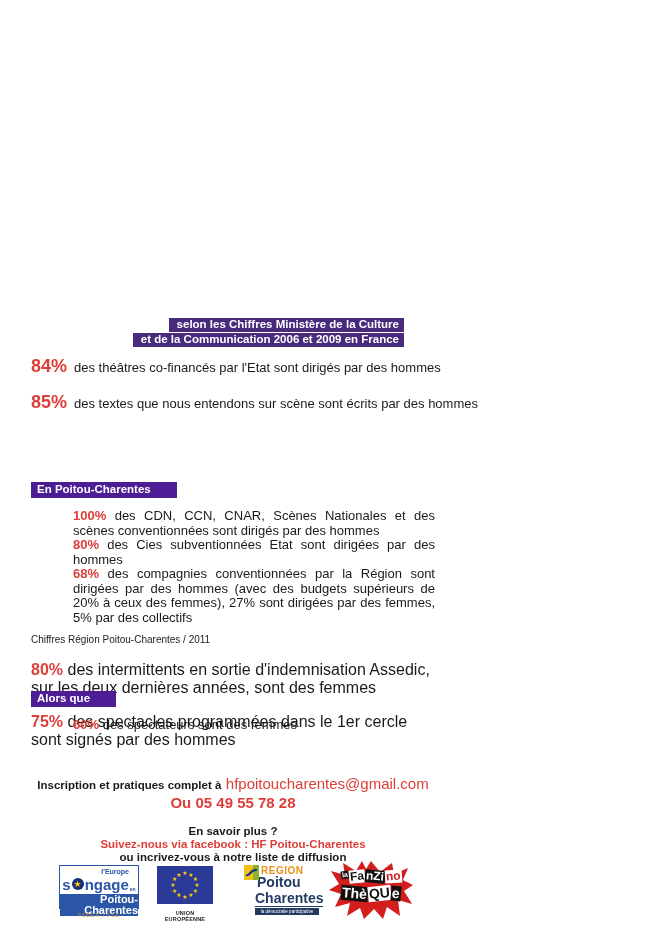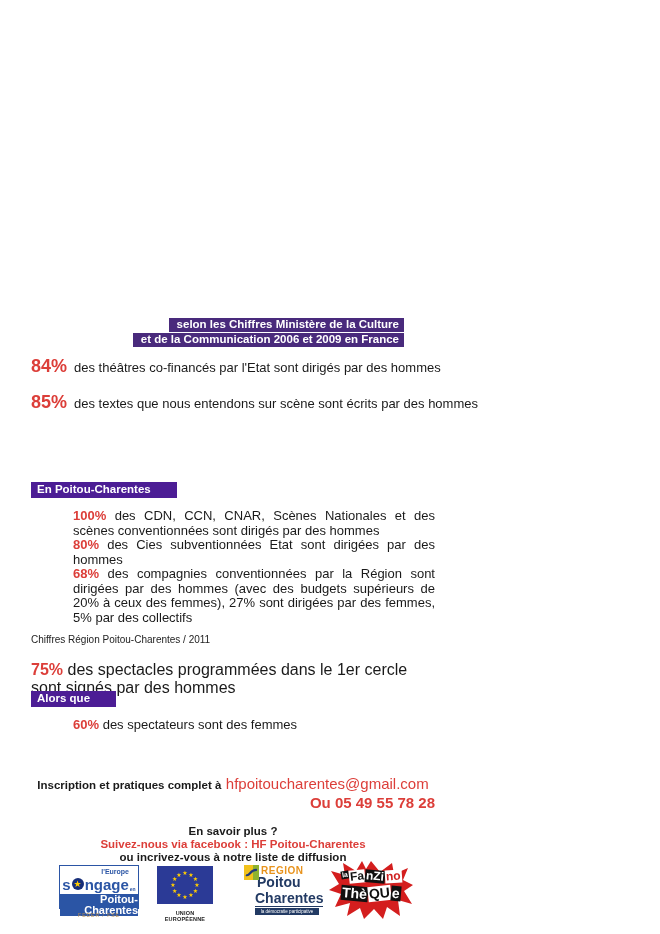--- a/index.html
+++ b/index.html
@@ -25,21 +25,21 @@
   .body-text{margin-top:11px;margin-left:42px;}
   .body-text p{margin:0;text-align:justify;font-size:13px;line-height:14.5px;}
   .pct{color:#dc3e39;font-weight:bold;}
   .note{font-size:10px;margin-top:9px;color:#222;}
   .body-text2{margin-top:8px;}
 
   
   .contact{position:absolute;left:31px;top:775px;width:404px;text-align:center;}
   .insc-lbl{font-weight:bold;font-size:11.5px;}
   .email{color:#dc3e39;font-size:15px;font-weight:normal;}
-  .phone{color:#dc3e39;font-size:15px;font-weight:bold;line-height:19px;text-align:right;}
+  .phone{color:#dc3e39;font-size:15px;font-weight:bold;line-height:19px;}
   .more{font-weight:bold;font-size:11.5px;margin-top:13px;line-height:13px;}
   .fb{color:#dc3e39;font-weight:bold;font-size:11.5px;line-height:13px;}
   .ml{font-weight:bold;font-size:11.5px;line-height:13px;}
 
   
   .logo-europe{position:absolute;left:59px;top:865px;width:80px;}
   .eu-box{border:1px solid #2b55a5;height:44px;background:#fff;box-sizing:border-box;}
   .le-top{font-size:7px;color:#2b55a5;font-weight:bold;text-align:right;padding:2px 9px 0 0;line-height:8px;}
   .seng{display:flex;align-items:center;justify-content:center;height:16px;}
   .seng .sw{font-size:15px;font-weight:bold;color:#2b55a5;line-height:15px;}
@@ -105,20 +105,24 @@
         <span class="pct">80%</span>
         <span>des Cies subventionnées Etat sont dirigées par des hommes</span>
       </p>
       <p>
         <span class="pct">68%</span>
         <span>des compagnies conventionnées par la Région sont dirigées par des hommes (avec des budgets supérieurs de 20% à ceux des femmes), 27% sont dirigées par des femmes, 5% par des collectifs</span>
       </p>
     </div>
     <div class="note">Chiffres Région Poitou-Charentes / 2011</div>
     <div class="body-text2">
+      <p>
+        <span class="pct">80%</span>
+        <span>des intermittents en sortie d'indemnisation Assedic, sur les deux dernières années, sont des femmes</span>
+      </p>
       <p>
         <span class="pct">75%</span>
         <span>des spectacles programmées dans le 1er cercle sont signés par des hommes</span>
       </p>
     </div>
   </div>
 
   <div class="sec" style="top:688px;">
     <span class="sec-title">Alors que</span>
     <div class="body-text">

